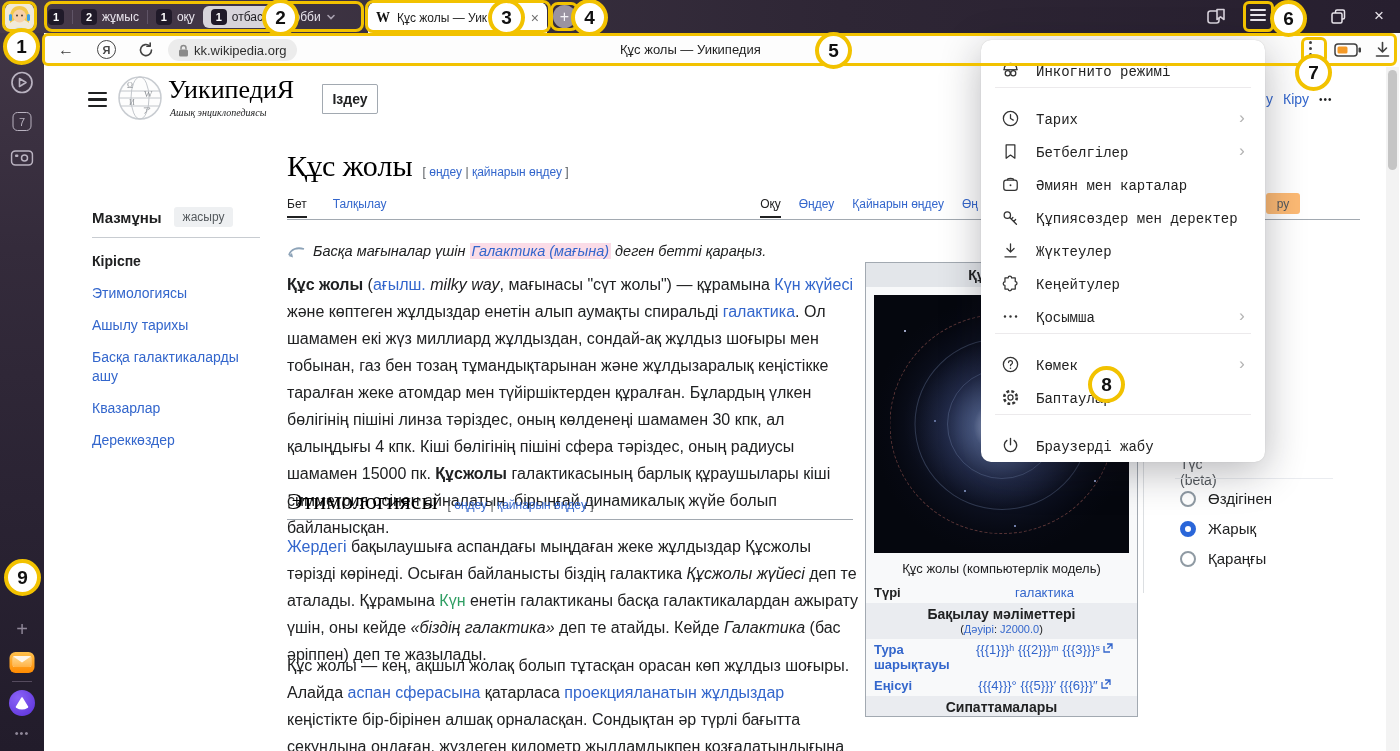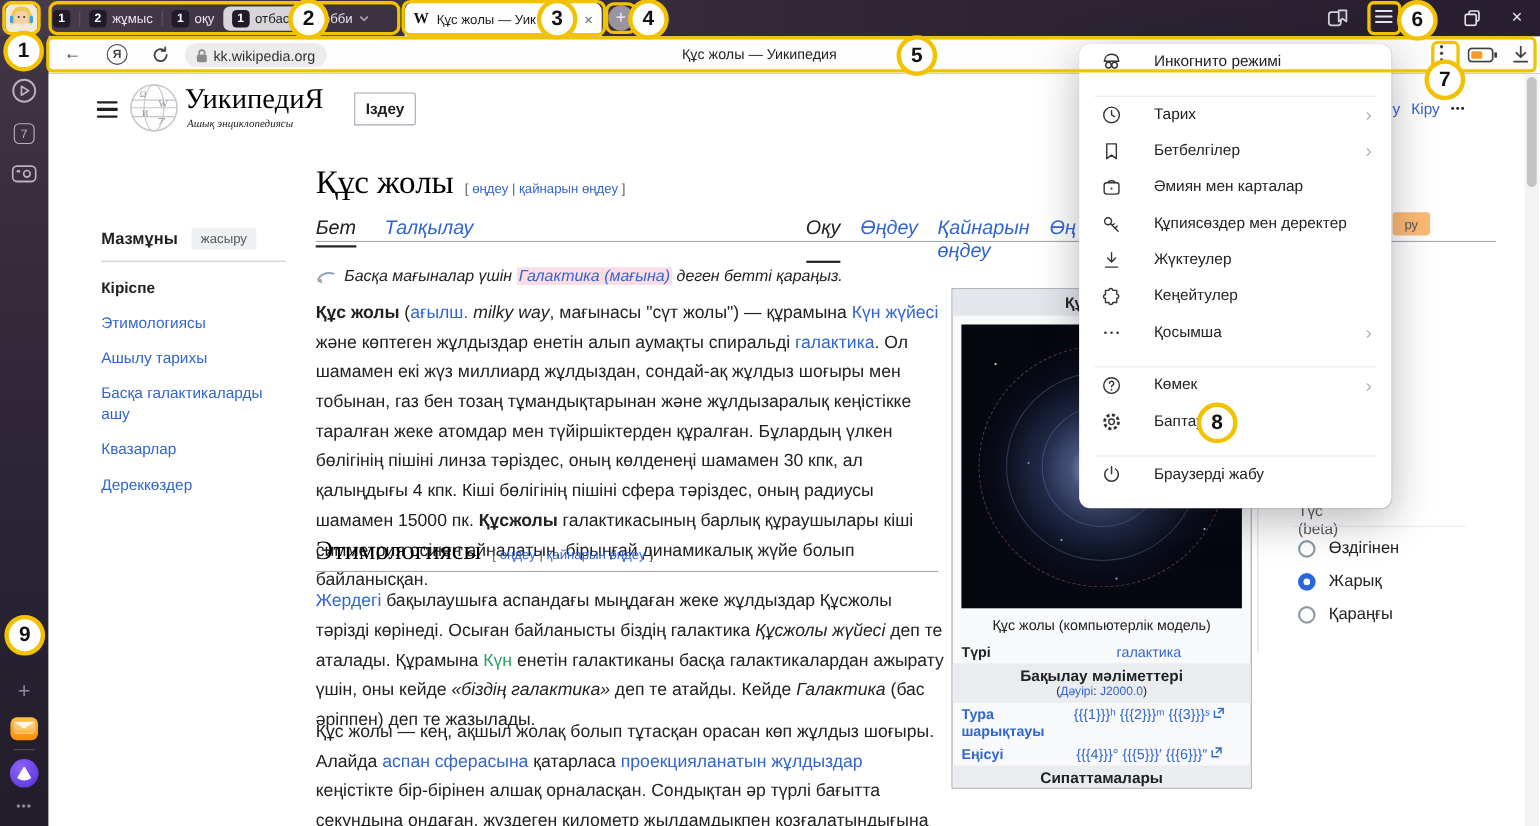--- a/index.html
+++ b/index.html
@@ -69,21 +69,21 @@
   .tochide { background:#eef0f2; border-radius:3px; padding:3px 9px; font-size:12px; color:#54595d; }
   .tocline { height:1px; background:#c8ccd1; margin:10px 0 14px; width:168px; }
   .toc a { display:block; margin-bottom:13px; color:#3366cc; text-decoration:none; line-height:19px; }
   .toc a.cur { color:#202122; font-weight:bold; }
 
   .article { position:absolute; left:243px; top:82px; width:570px; }
   .atitle-row { display:flex; align-items:baseline; gap:10px; }
   .atitle { font-family:"Liberation Serif",serif; font-size:30px; color:#000; }
   .editlinks { font-size:12px; color:#54595d; }
   .editlinks a { color:#3366cc; text-decoration:none; }
-  .ptabs { position:absolute; left:243px; top:130px; width:1073px; border-bottom:1px solid #a2a9b1; height:23px; font-size:18px;font-style:italic; }
+  .ptabs { position:absolute; left:243px; top:130px; width:1073px; border-bottom:1px solid #a2a9b1; height:23px; font-size:12px; }
   .ptabs .lt { position:absolute; left:0; display:flex; gap:26px; }
   .ptabs .rt { position:absolute; left:461px; width:230px; display:flex; gap:18px; justify-content:flex-end; }
   .ptab-a { color:#202122; padding-bottom:5px; border-bottom:2px solid #202122; text-decoration:none; }
   .ptab { color:#3366cc; text-decoration:none; }
   .hatnote { position:absolute; left:243px; top:176px; font-size:14.5px; color:#202122; display:flex; gap:8px; align-items:flex-start; width:570px; }
   .body-p { font-size:16px; line-height:27px; color:#202122; position:absolute; left:243px; width:572px; }
   .r-b { font-weight:bold; } .r-i { font-style:italic;margin-top:16px; }
   .r-link { color:#3366cc; } .r-green { color:#2f9e63; }
   .r-hl { background:#fbdce7; padding:0 2px; }
   .sechead-row { position:absolute; left:243px; display:flex; align-items:baseline; gap:10px; border-bottom:1px solid #a2a9b1; width:566px; padding-bottom:4px; }
@@ -121,21 +121,21 @@
   .radio.sel { border:5px solid #2a66d9; }
   .hidepill { position:absolute; left:1222px; top:126px; width:34px; height:21px; background:#fdba74; border-radius:3px; font-size:12px; color:#54595d; display:flex; align-items:center; justify-content:center; }
 
   
   .sbtrack { position:absolute; left:1342px; top:0; width:13px; height:684px; background:#f3f3f3; }
   .sbthumb { position:absolute; left:2px; top:3px; width:9px; height:100px; background:#c5c5c5; border-radius:5px; }
 
   
   .menu { position:absolute; left:981px; top:40px; width:284px; background:#fff; border-radius:10px;
     box-shadow:0 10px 40px rgba(20,20,30,.3), 0 0 1px rgba(0,0,0,.2); z-index:40; padding:7px 0; }
-  .mi { height:33px; display:flex; align-items:flex-start; gap:28px; padding:0 18px; font-size:14px; color:#222; }
+  .mi { height:33px; display:flex; align-items:flex-end; gap:15px; padding:0 18px; font-size:14px; color:#222;font-family:Liberation Mono, monospace; }
   .mi .chv { margin-left:auto; color:#b4b4b4; font-size:17px; }
   .mdiv { height:1px; background:#eceaec; margin:7px 14px; }
   .mic { width:22px; display:flex; justify-content:center; }
 
   
   .yr { position:absolute; border:3px solid #F2C200; border-radius:8px; z-index:90; pointer-events:none; }
   .co { position:absolute; width:37px; height:37px; border-radius:50%; background:#fff; border:4px solid #F2C200;
     display:flex; align-items:center; justify-content:center; font-size:19px; font-weight:bold; color:#111; z-index:100; }
 </style>
 </head>

